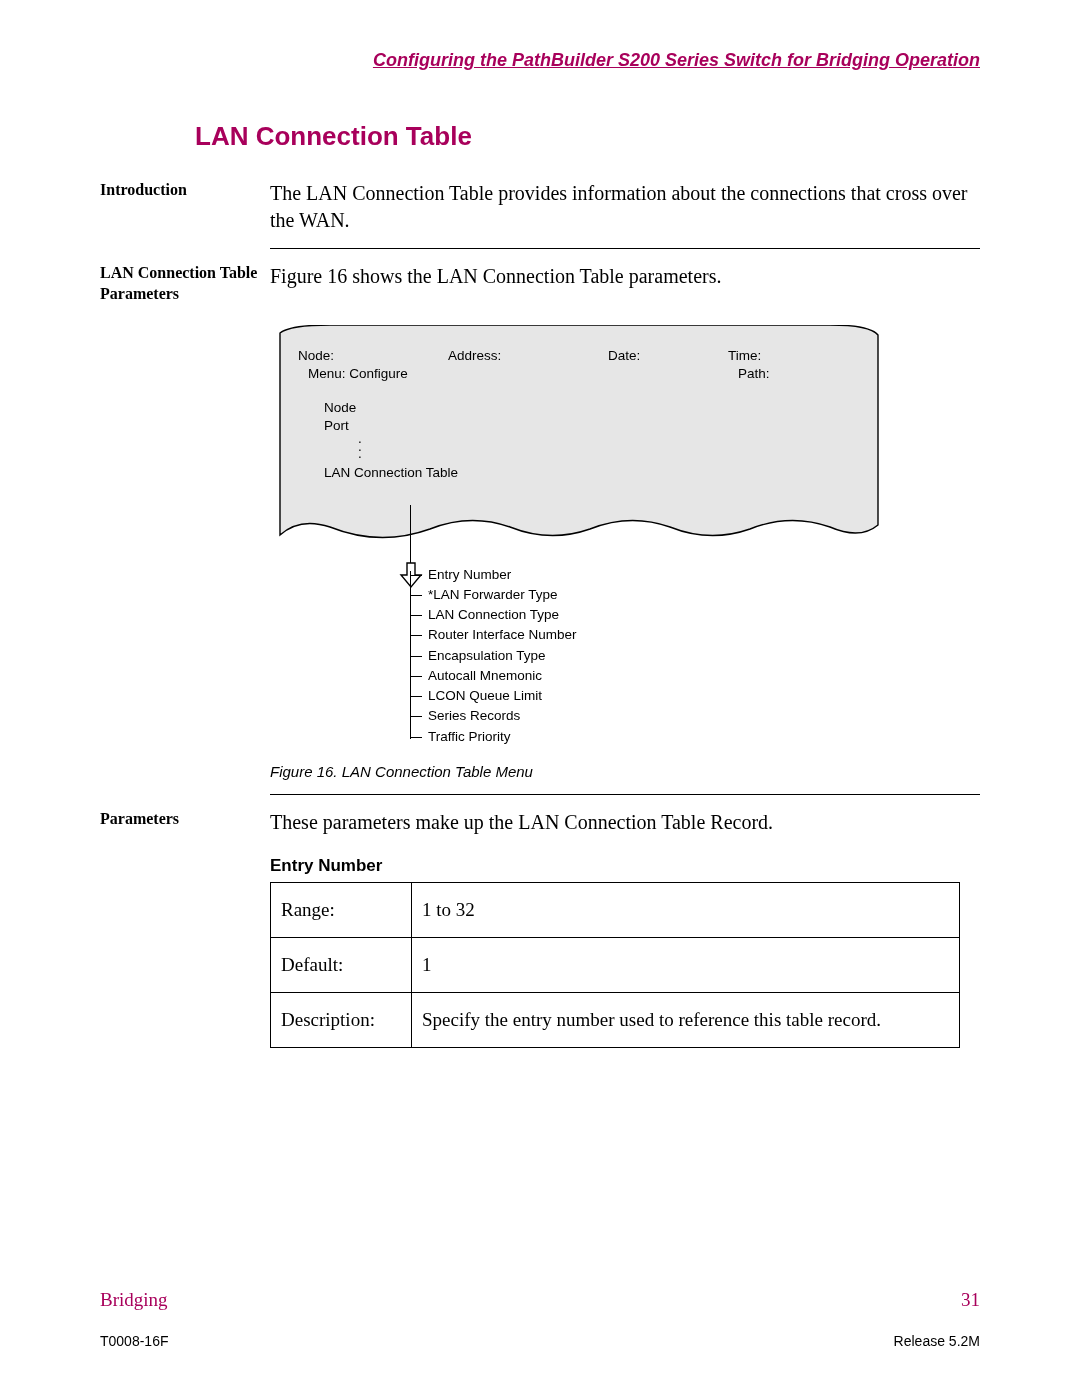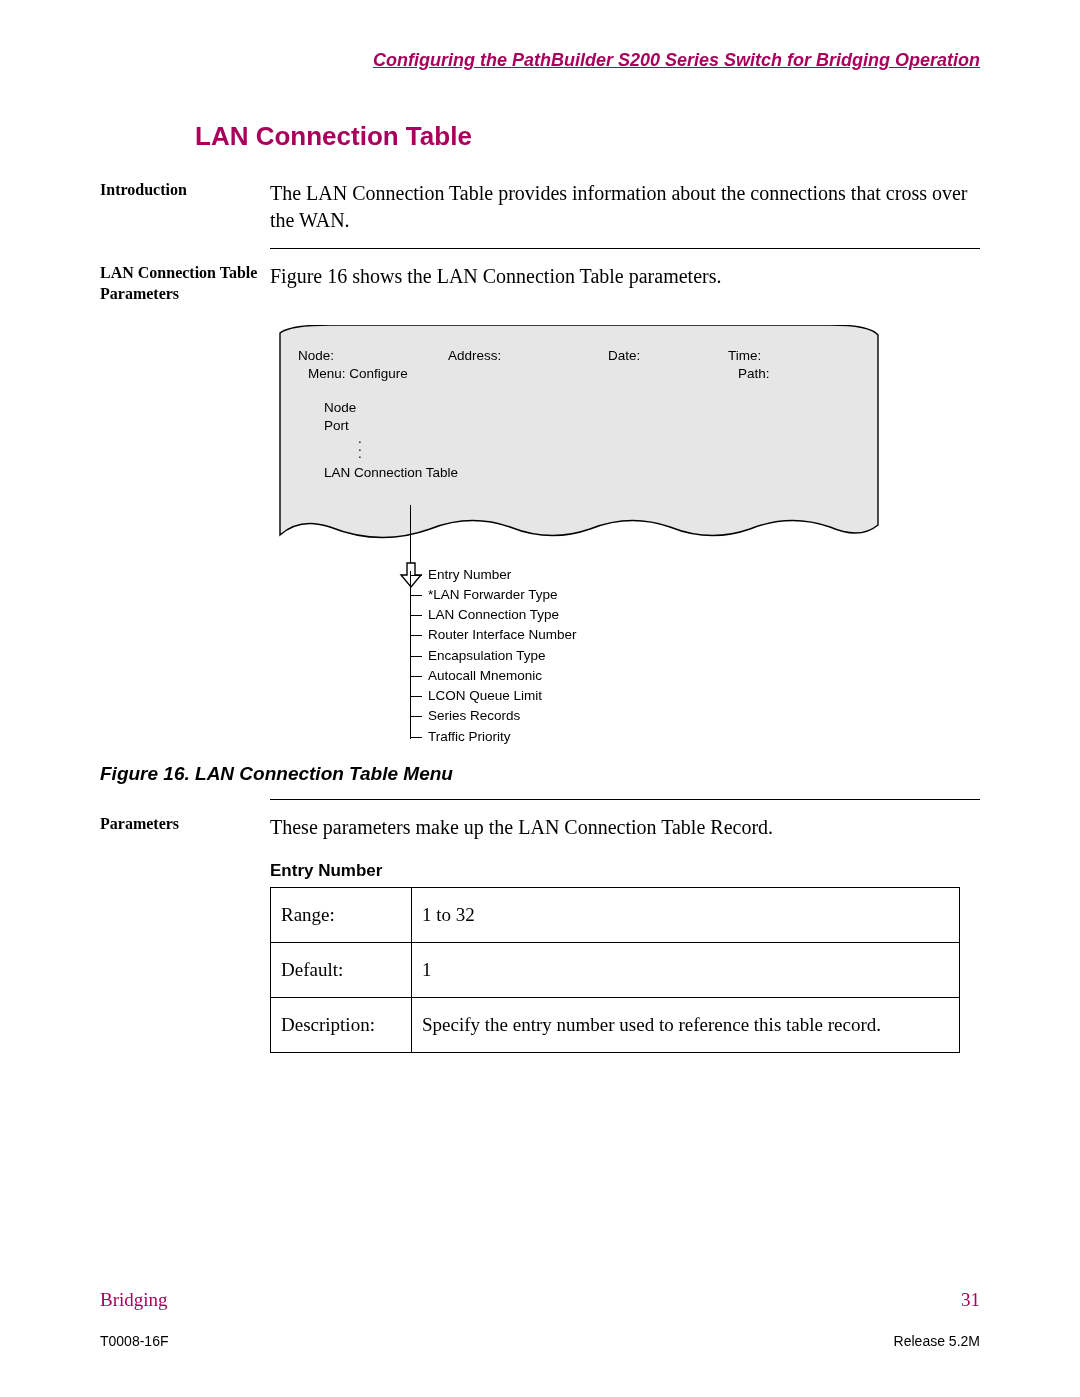--- a/index.html
+++ b/index.html
@@ -153,23 +153,24 @@
   .sublist .item::before {
     content: "";
     position: absolute;
     left: 0;
     top: 50%;
     width: 12px;
     border-top: 1.2px solid #000;
   }
   .fig-caption {
     font-family: Arial, Helvetica, sans-serif;
-    font-weight: bold;
+    font-weight: normal;
     font-style: italic;
-    font-size: 19px;
+    font-size: 15px;
+    margin-left: 170px;
     margin-top: 16px;
     margin-bottom: 8px;
   }
   
   .param-title {
     font-family: Arial, Helvetica, sans-serif;
     font-weight: bold;
     font-size: 17px;
     margin-left: 170px;
     margin-top: 20px;

